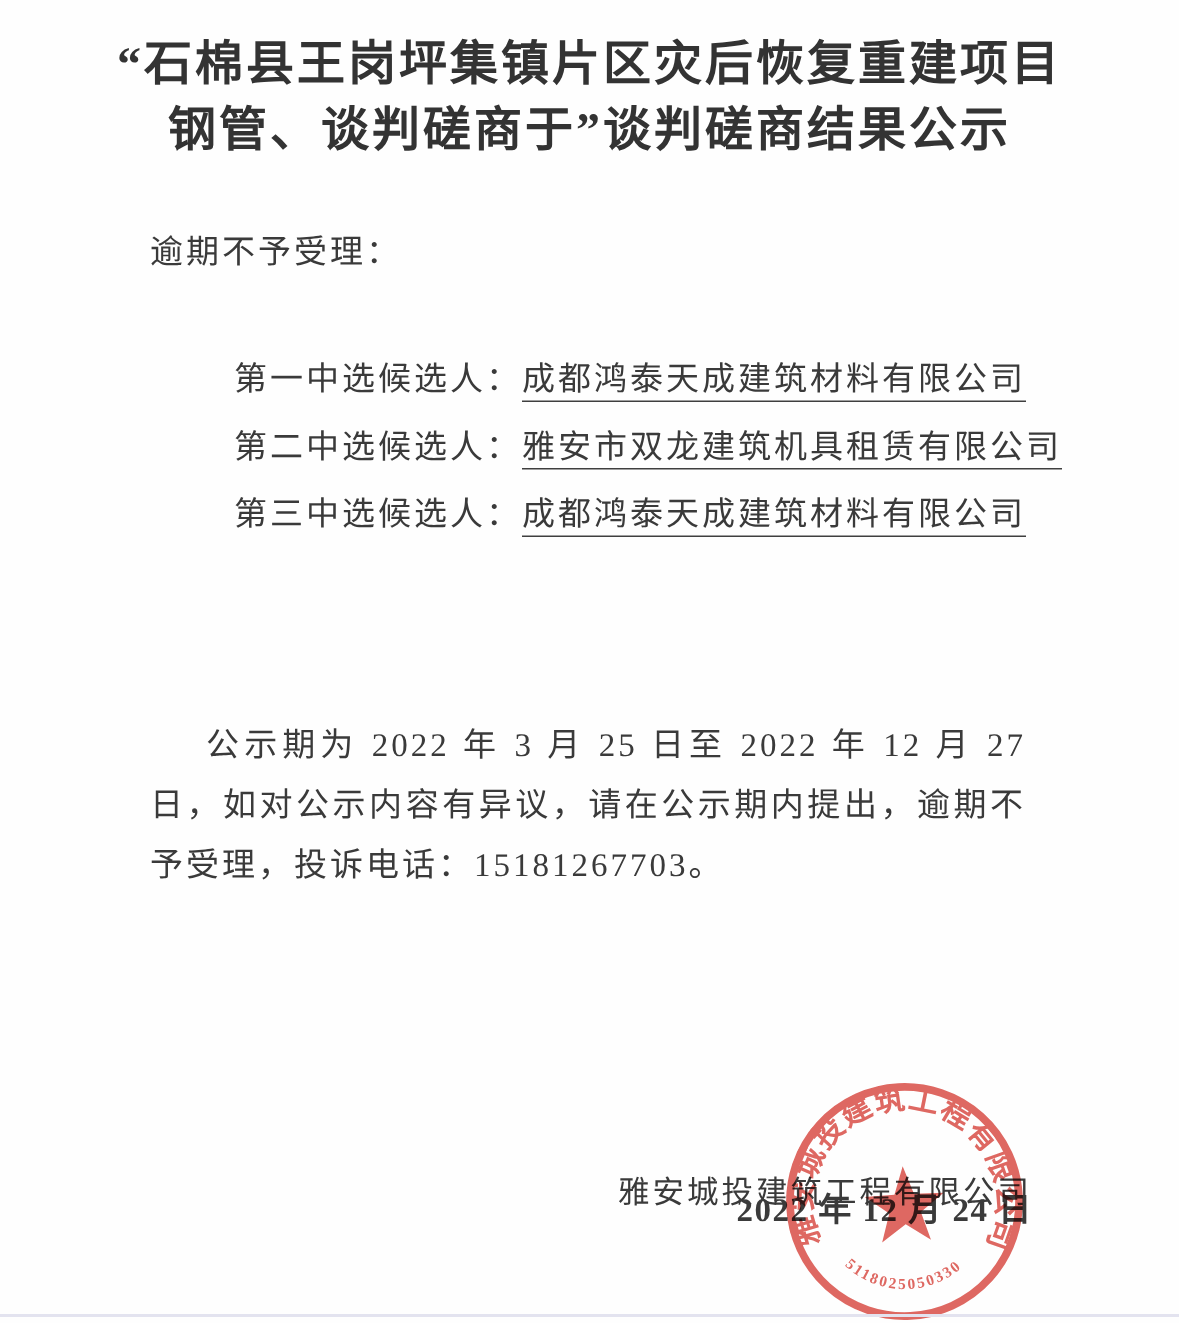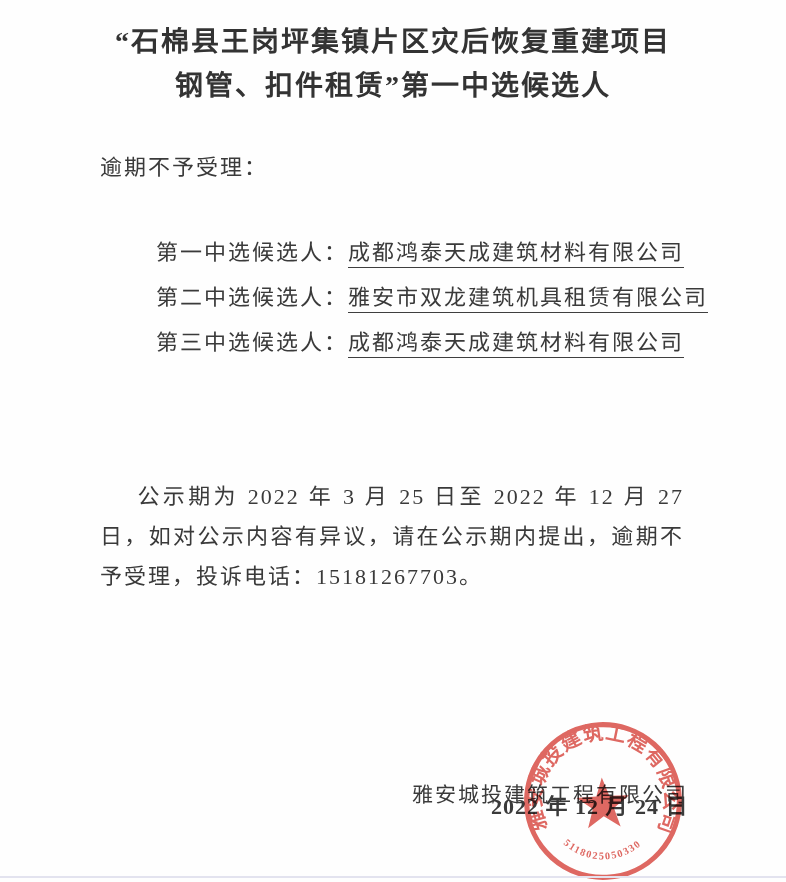--- a/index.html
+++ b/index.html
@@ -8,21 +8,21 @@
     width:786px;height:882px;
     margin:0 auto;
     background:#fefefe;
     overflow:hidden;
     font-family:"Liberation Serif","DejaVu Serif",serif;
     color:#3a3a3a;
   }
   .doc-title{
     padding-top:20px;
     text-align:center;
-    font-size:28px;
+    font-size:32px;
     font-weight:bold;
     line-height:44px;
     color:#333333;
     letter-spacing:2px;
   }
   .content{
     margin:0 102px 0 100px;
     font-size:22px;
     line-height:40px;
     letter-spacing:2px;
@@ -89,21 +89,21 @@
     background:#e3e3ef;
   }
 </style>
 </head>
 <body>
 
 <div class="page">
 
   <div class="doc-title">
     <div>“石棉县王岗坪集镇片区灾后恢复重建项目</div>
-    <div>钢管、扣件租赁”第一中选候选人</div>
+    <div>钢管、谈判磋商于”谈判磋商结果公示</div>
   </div>
 
   <div class="content">
     <div class="salutation">逾期不予受理：</div>
 
 
     <ul class="candidate-list">
       <li><span>第一中选候选人：</span><span class="candidate-name">成都鸿泰天成建筑材料有限公司</span></li>
       <li><span>第二中选候选人：</span><span class="candidate-name">雅安市双龙建筑机具租赁有限公司</span></li>
       <li><span>第三中选候选人：</span><span class="candidate-name">成都鸿泰天成建筑材料有限公司</span></li>

